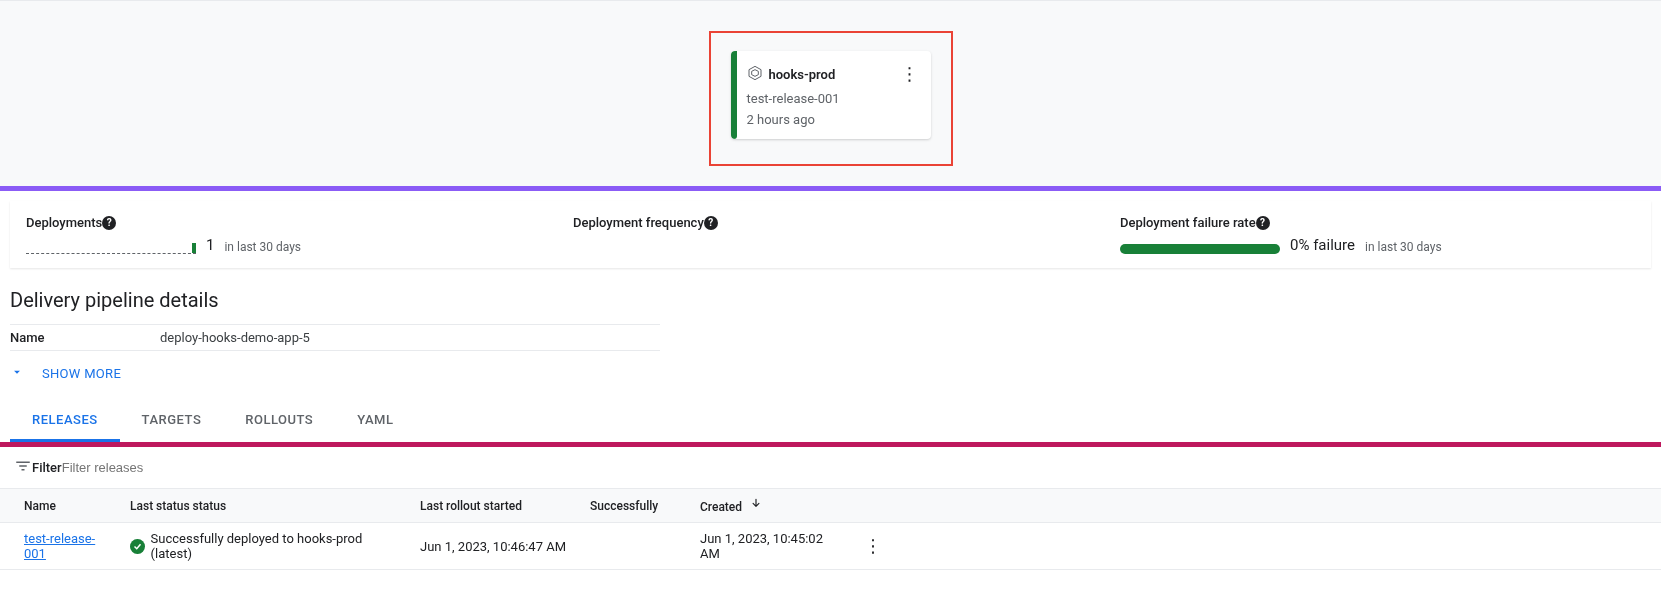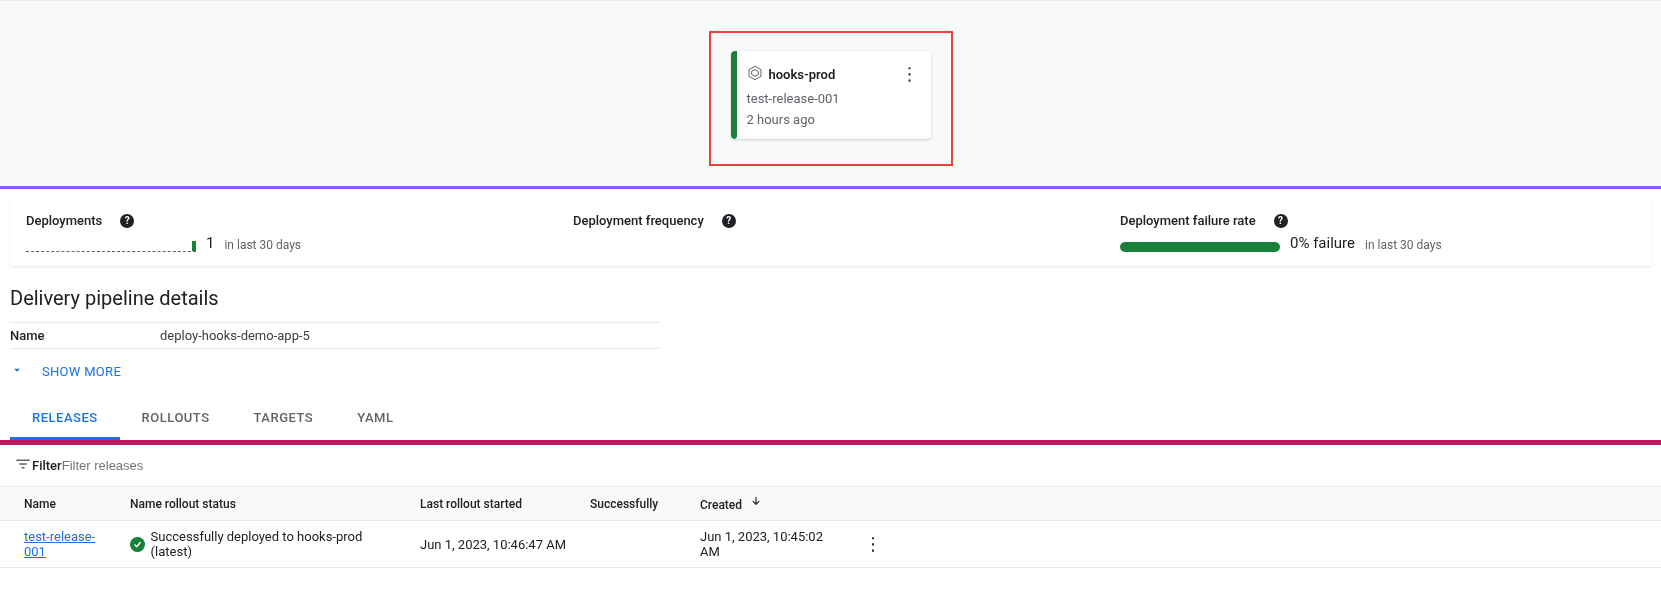--- a/index.html
+++ b/index.html
@@ -7,21 +7,21 @@
       font-family: 'Google Sans', Roboto, Arial, sans-serif;
       font-size: 13px;
       color: #202124;
       background: #fff;
     }
 
     
     .pipeline-viz {
       background: #f8f9fa;
       border-top: 1px solid #e8eaed;
-      border-bottom: 3px solid #8b5cf6;
+      border-bottom: 5px solid #8b5cf6;
       padding: 30px 0 20px 0;
       display: flex;
       justify-content: center;
     }
     .highlight-box {
       border: 2px solid #ea4335;
       padding: 18px 20px 25px 20px;
       display: inline-block;
     }
     .target-card {
@@ -86,21 +86,21 @@
       background: #fff;
       box-shadow: 0 1px 2px rgba(0,0,0,0.1);
     }
     .metric-cell {
       flex: 1;
       padding: 14px 16px 14px 16px;
     }
     .metric-title {
       display: flex;
       align-items: center;
-      gap: 18px;
+      gap: 0;
       font-size: 13px;
       font-weight: 500;
       color: #202124;
       margin-bottom: 6px;
     }
     .help-icon {
       width: 14px; height: 14px;
       border-radius: 50%;
       background: #202124;
       color: #fff;
@@ -352,40 +352,40 @@
       <svg width="14" height="14" viewBox="0 0 24 24" fill="#1a73e8">
           <path d="M7 10l5 5 5-5z"></path>
         </svg>
     </span>
     <span>SHOW MORE</span>
   </div>
 </div>
 
 <div class="tab-bar">
   <div class="tab active">RELEASES</div>
+  <div class="tab">TARGETS</div>
   <div class="tab">ROLLOUTS</div>
-  <div class="tab">TARGETS</div>
   <div class="tab">YAML</div>
 </div>
 
 <div class="filter-bar">
   <span>
     <svg width="18" height="18" viewBox="0 0 24 24" fill="#5f6368">
         <path d="M3 6h18v2H3zm4 5h10v2H7zm3 5h4v2h-4z"></path>
       </svg>
   </span>
   <span class="filter-label">Filter</span>
   <input class="filter-input" placeholder="Filter releases" style="">
 </div>
 
 <table class="releases-table">
   <thead>
     <tr>
       <th class="col-name">Name</th>
-      <th class="col-status">Name rollout status</th>
+      <th class="col-status">Last status status</th>
       <th class="col-started">Last rollout started</th>
       <th class="col-desc">Successfully</th>
       <th class="col-created">
         <span>Created</span>
         <span class="sort-icon">
           <svg width="14" height="14" viewBox="0 0 24 24" fill="#202124">
               <path d="M12 4v12m0 0l-5-5m5 5l5-5" stroke="#202124" stroke-width="2" fill="none" stroke-linecap="round"></path>
             </svg>
         </span>
       </th>

